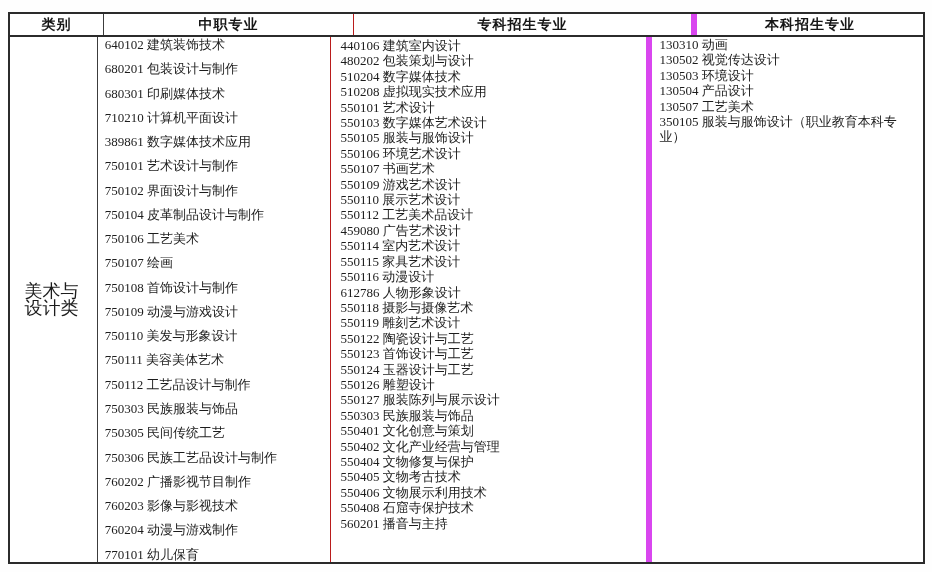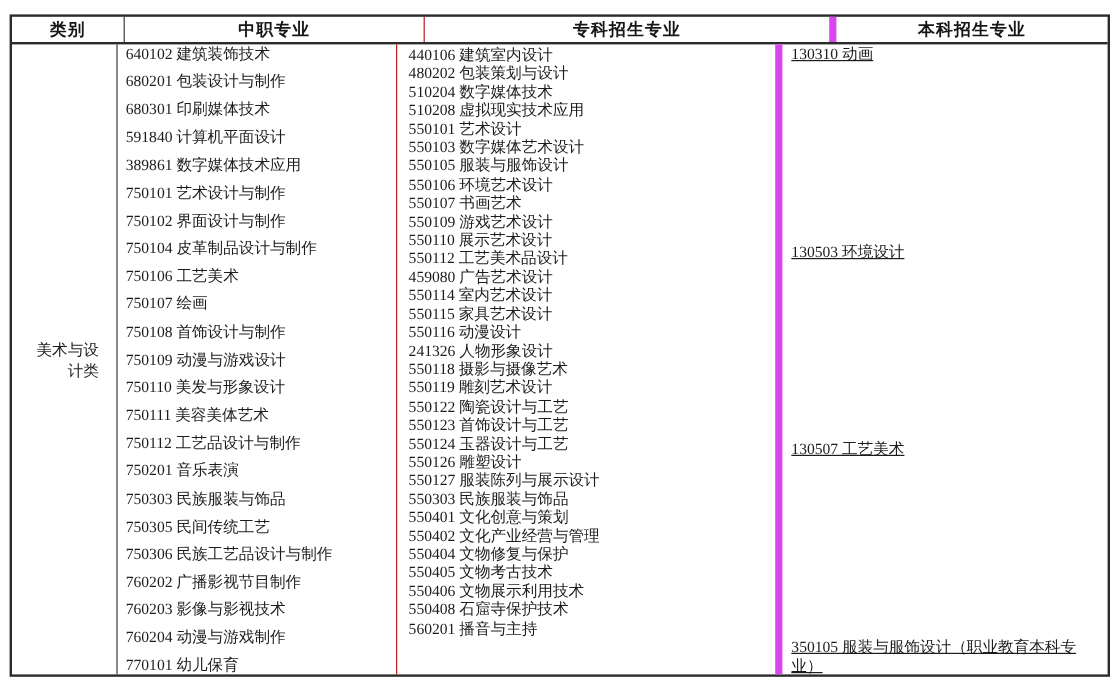--- a/index.html
+++ b/index.html
@@ -63,33 +63,33 @@
   .col-4 { flex: 1 1 auto; }
 
   .cell.col-1 {
     display: flex;
     align-items: center;
     justify-content: center;
   }
   .category-text {
     display: block;
     width: 58px;
-    text-align: right;
-    font-size: 13px;
+    text-align: left;
+    font-size: 18px;
     line-height: 17px;
     word-break: break-all;
   }
   .list-cell {
     display: flex;
     flex-direction: column;
     min-height: 0;
   }
   .cell.col-2 { padding-left: 7px; justify-content: space-between; }
   .cell.col-3 { padding-left: 9px; padding-top: 1px; justify-content: flex-start; }
-  .cell.col-4 { padding-left: 7px; padding-right: 18px; justify-content: space-between; text-decoration: underline; }
+  .cell.col-4 { padding-left: 7px; padding-right: 18px; justify-content: flex-start; }
   .item {
     font-size: 13px;
     line-height: 15.4px;
     white-space: normal;
     word-break: break-all;
   }
 </style>
 </head>
 <body>
 
@@ -104,33 +104,32 @@
     </div>
 
     <div class="body-row">
       <div class="cell col-1">
         <span class="category-text">美术与设计类</span>
       </div>
       <div class="cell col-2 list-cell">
           <div class="item">640102 建筑装饰技术</div>
           <div class="item">680201 包装设计与制作</div>
           <div class="item">680301 印刷媒体技术</div>
-          <div class="item">591840 计算机平面设计</div>
+          <div class="item">710210 计算机平面设计</div>
           <div class="item">389861 数字媒体技术应用</div>
           <div class="item">750101 艺术设计与制作</div>
           <div class="item">750102 界面设计与制作</div>
           <div class="item">750104 皮革制品设计与制作</div>
           <div class="item">750106 工艺美术</div>
           <div class="item">750107 绘画</div>
           <div class="item">750108 首饰设计与制作</div>
           <div class="item">750109 动漫与游戏设计</div>
           <div class="item">750110 美发与形象设计</div>
           <div class="item">750111 美容美体艺术</div>
           <div class="item">750112 工艺品设计与制作</div>
-          <div class="item">750201 音乐表演</div>
           <div class="item">750303 民族服装与饰品</div>
           <div class="item">750305 民间传统工艺</div>
           <div class="item">750306 民族工艺品设计与制作</div>
           <div class="item">760202 广播影视节目制作</div>
           <div class="item">760203 影像与影视技术</div>
           <div class="item">760204 动漫与游戏制作</div>
           <div class="item">770101 幼儿保育</div>
         </div>
       <div class="cell col-3 list-cell">
           <div class="item">440106 建筑室内设计</div>
@@ -142,39 +141,41 @@
           <div class="item">550105 服装与服饰设计</div>
           <div class="item">550106 环境艺术设计</div>
           <div class="item">550107 书画艺术</div>
           <div class="item">550109 游戏艺术设计</div>
           <div class="item">550110 展示艺术设计</div>
           <div class="item">550112 工艺美术品设计</div>
           <div class="item">459080 广告艺术设计</div>
           <div class="item">550114 室内艺术设计</div>
           <div class="item">550115 家具艺术设计</div>
           <div class="item">550116 动漫设计</div>
-          <div class="item">241326 人物形象设计</div>
+          <div class="item">612786 人物形象设计</div>
           <div class="item">550118 摄影与摄像艺术</div>
           <div class="item">550119 雕刻艺术设计</div>
           <div class="item">550122 陶瓷设计与工艺</div>
           <div class="item">550123 首饰设计与工艺</div>
           <div class="item">550124 玉器设计与工艺</div>
           <div class="item">550126 雕塑设计</div>
           <div class="item">550127 服装陈列与展示设计</div>
           <div class="item">550303 民族服装与饰品</div>
           <div class="item">550401 文化创意与策划</div>
           <div class="item">550402 文化产业经营与管理</div>
           <div class="item">550404 文物修复与保护</div>
           <div class="item">550405 文物考古技术</div>
           <div class="item">550406 文物展示利用技术</div>
           <div class="item">550408 石窟寺保护技术</div>
           <div class="item">560201 播音与主持</div>
         </div>
       <div class="cell col-4 list-cell">
           <div class="item">130310 动画</div>
+          <div class="item">130502 视觉传达设计</div>
           <div class="item">130503 环境设计</div>
+          <div class="item">130504 产品设计</div>
           <div class="item">130507 工艺美术</div>
           <div class="item">350105 服装与服饰设计（职业教育本科专业）</div>
         </div>
     </div>
 
   </div>
 </div>
 
 </body></html>

